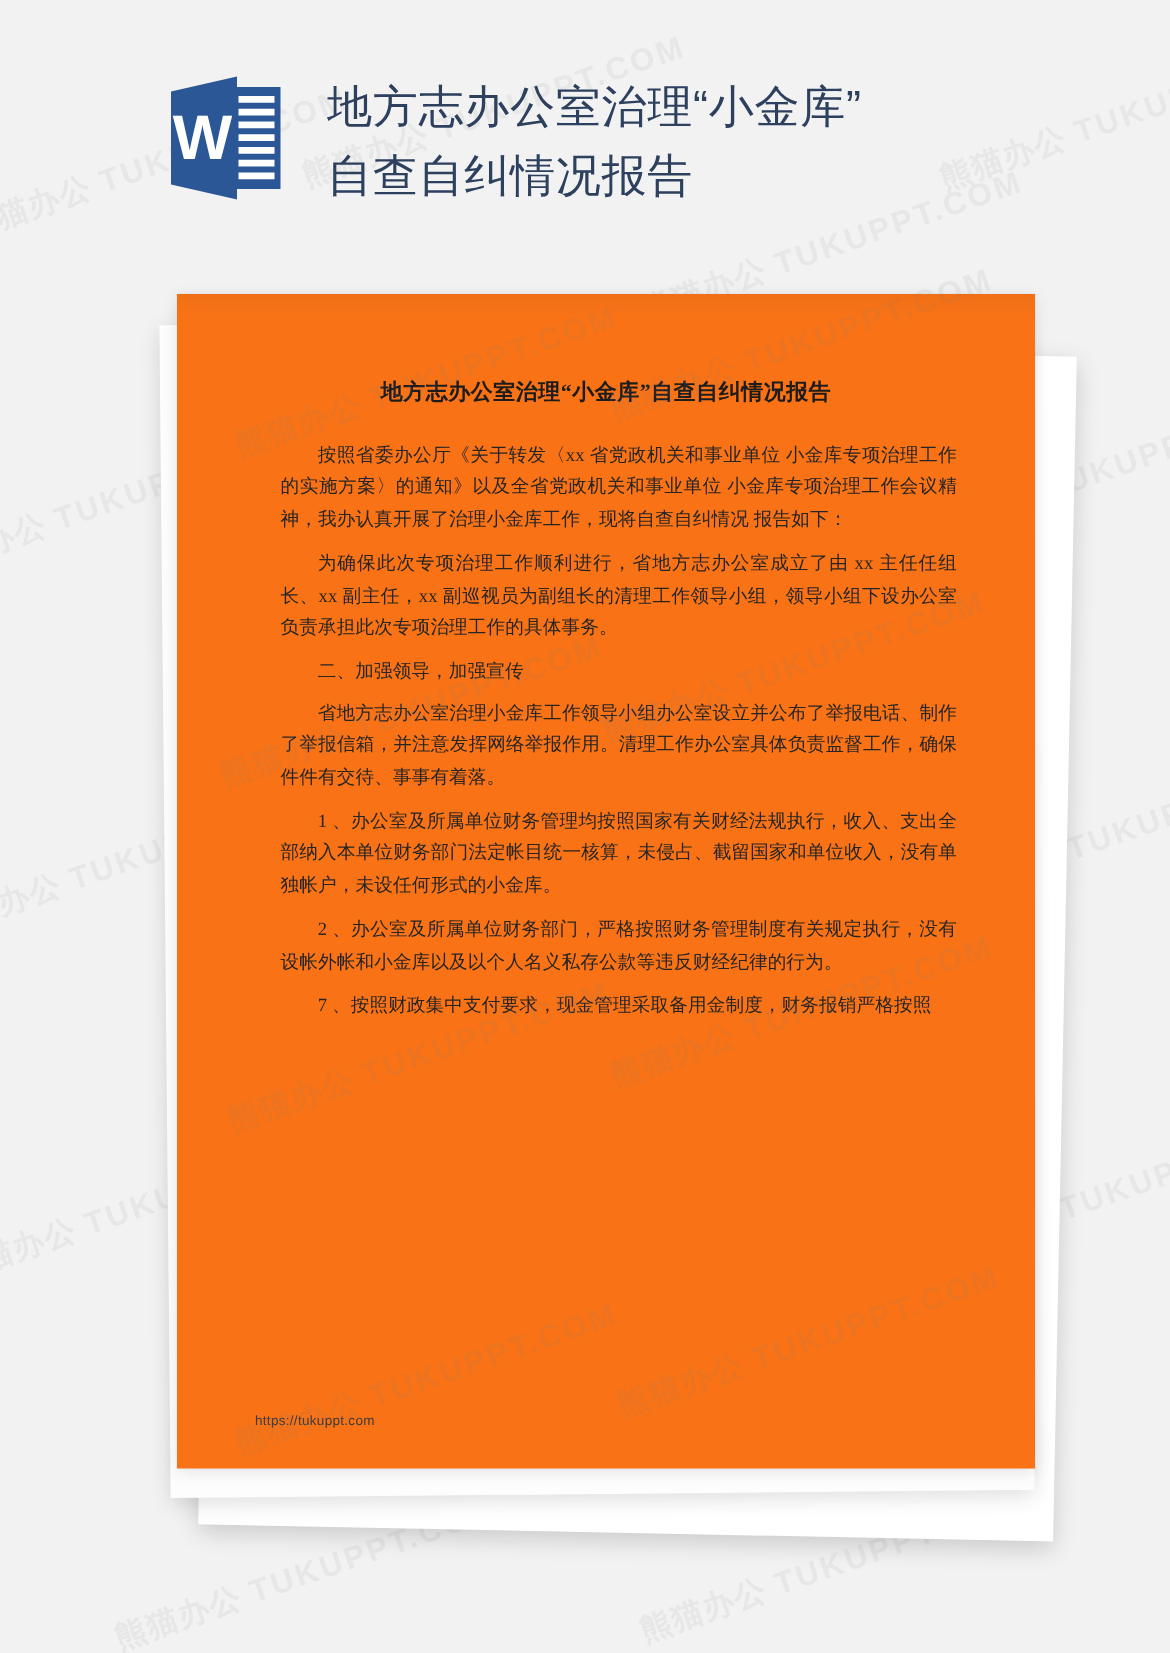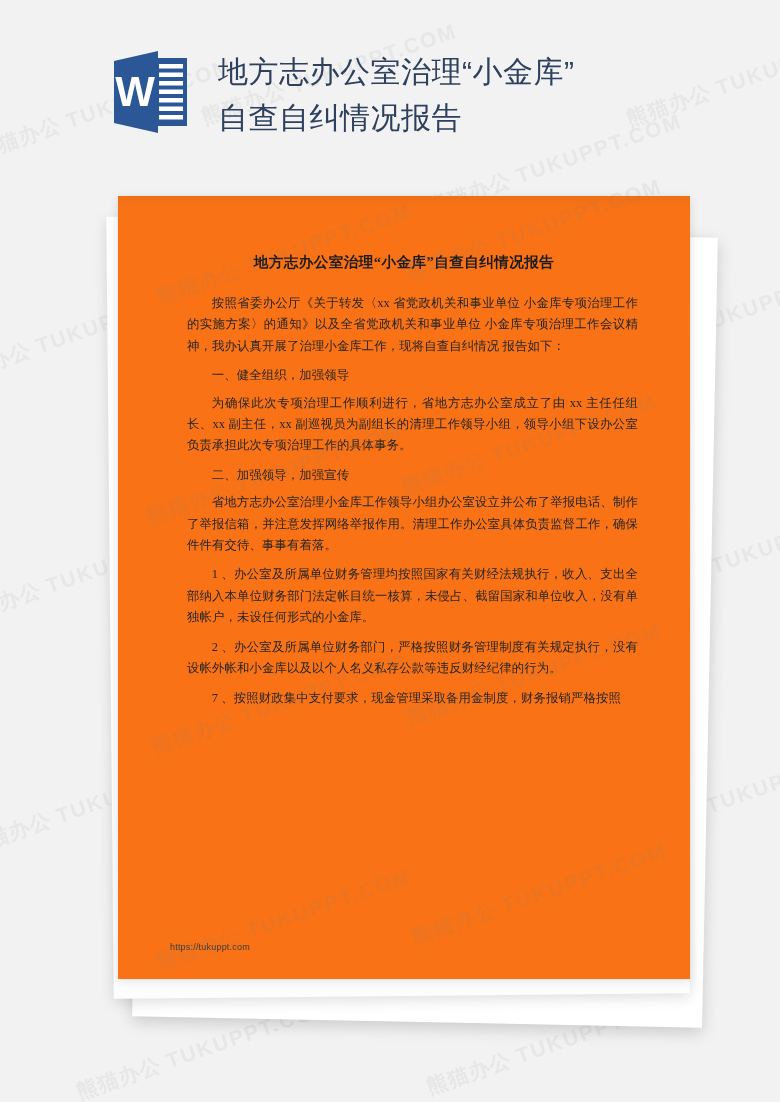--- a/index.html
+++ b/index.html
@@ -193,21 +193,20 @@
   <div class="sheet-back"></div>
   <div class="sheet-mid"></div>
 
   <div class="sheet-front">
     <div class="page-shade"></div>
     <div class="page-inner">
 
       <h1 class="doc-heading">地方志办公室治理“小金库”自查自纠情况报告</h1>
 
       <p class="doc-p">按照省委办公厅《关于转发〈xx 省党政机关和事业单位 小金库专项治理工作的实施方案〉的通知》以及全省党政机关和事业单位 小金库专项治理工作会议精神，我办认真开展了治理小金库工作，现将自查自纠情况 报告如下：</p>
-      <p class="doc-p sec">一、健全组织，加强领导</p>
       <p class="doc-p">为确保此次专项治理工作顺利进行，省地方志办公室成立了由 xx 主任任组长、xx 副主任，xx 副巡视员为副组长的清理工作领导小组，领导小组下设办公室负责承担此次专项治理工作的具体事务。</p>
       <p class="doc-p sec">二、加强领导，加强宣传</p>
       <p class="doc-p">省地方志办公室治理小金库工作领导小组办公室设立并公布了举报电话、制作了举报信箱，并注意发挥网络举报作用。清理工作办公室具体负责监督工作，确保件件有交待、事事有着落。</p>
       <p class="doc-p">1 、办公室及所属单位财务管理均按照国家有关财经法规执行，收入、支出全部纳入本单位财务部门法定帐目统一核算，未侵占、截留国家和单位收入，没有单独帐户，未设任何形式的小金库。</p>
       <p class="doc-p">2 、办公室及所属单位财务部门，严格按照财务管理制度有关规定执行，没有设帐外帐和小金库以及以个人名义私存公款等违反财经纪律的行为。</p>
       <p class="doc-p">7 、按照财政集中支付要求，现金管理采取备用金制度，财务报销严格按照</p>
 
     </div>
     <div class="page-url">https://tukuppt.com</div>
   </div>

